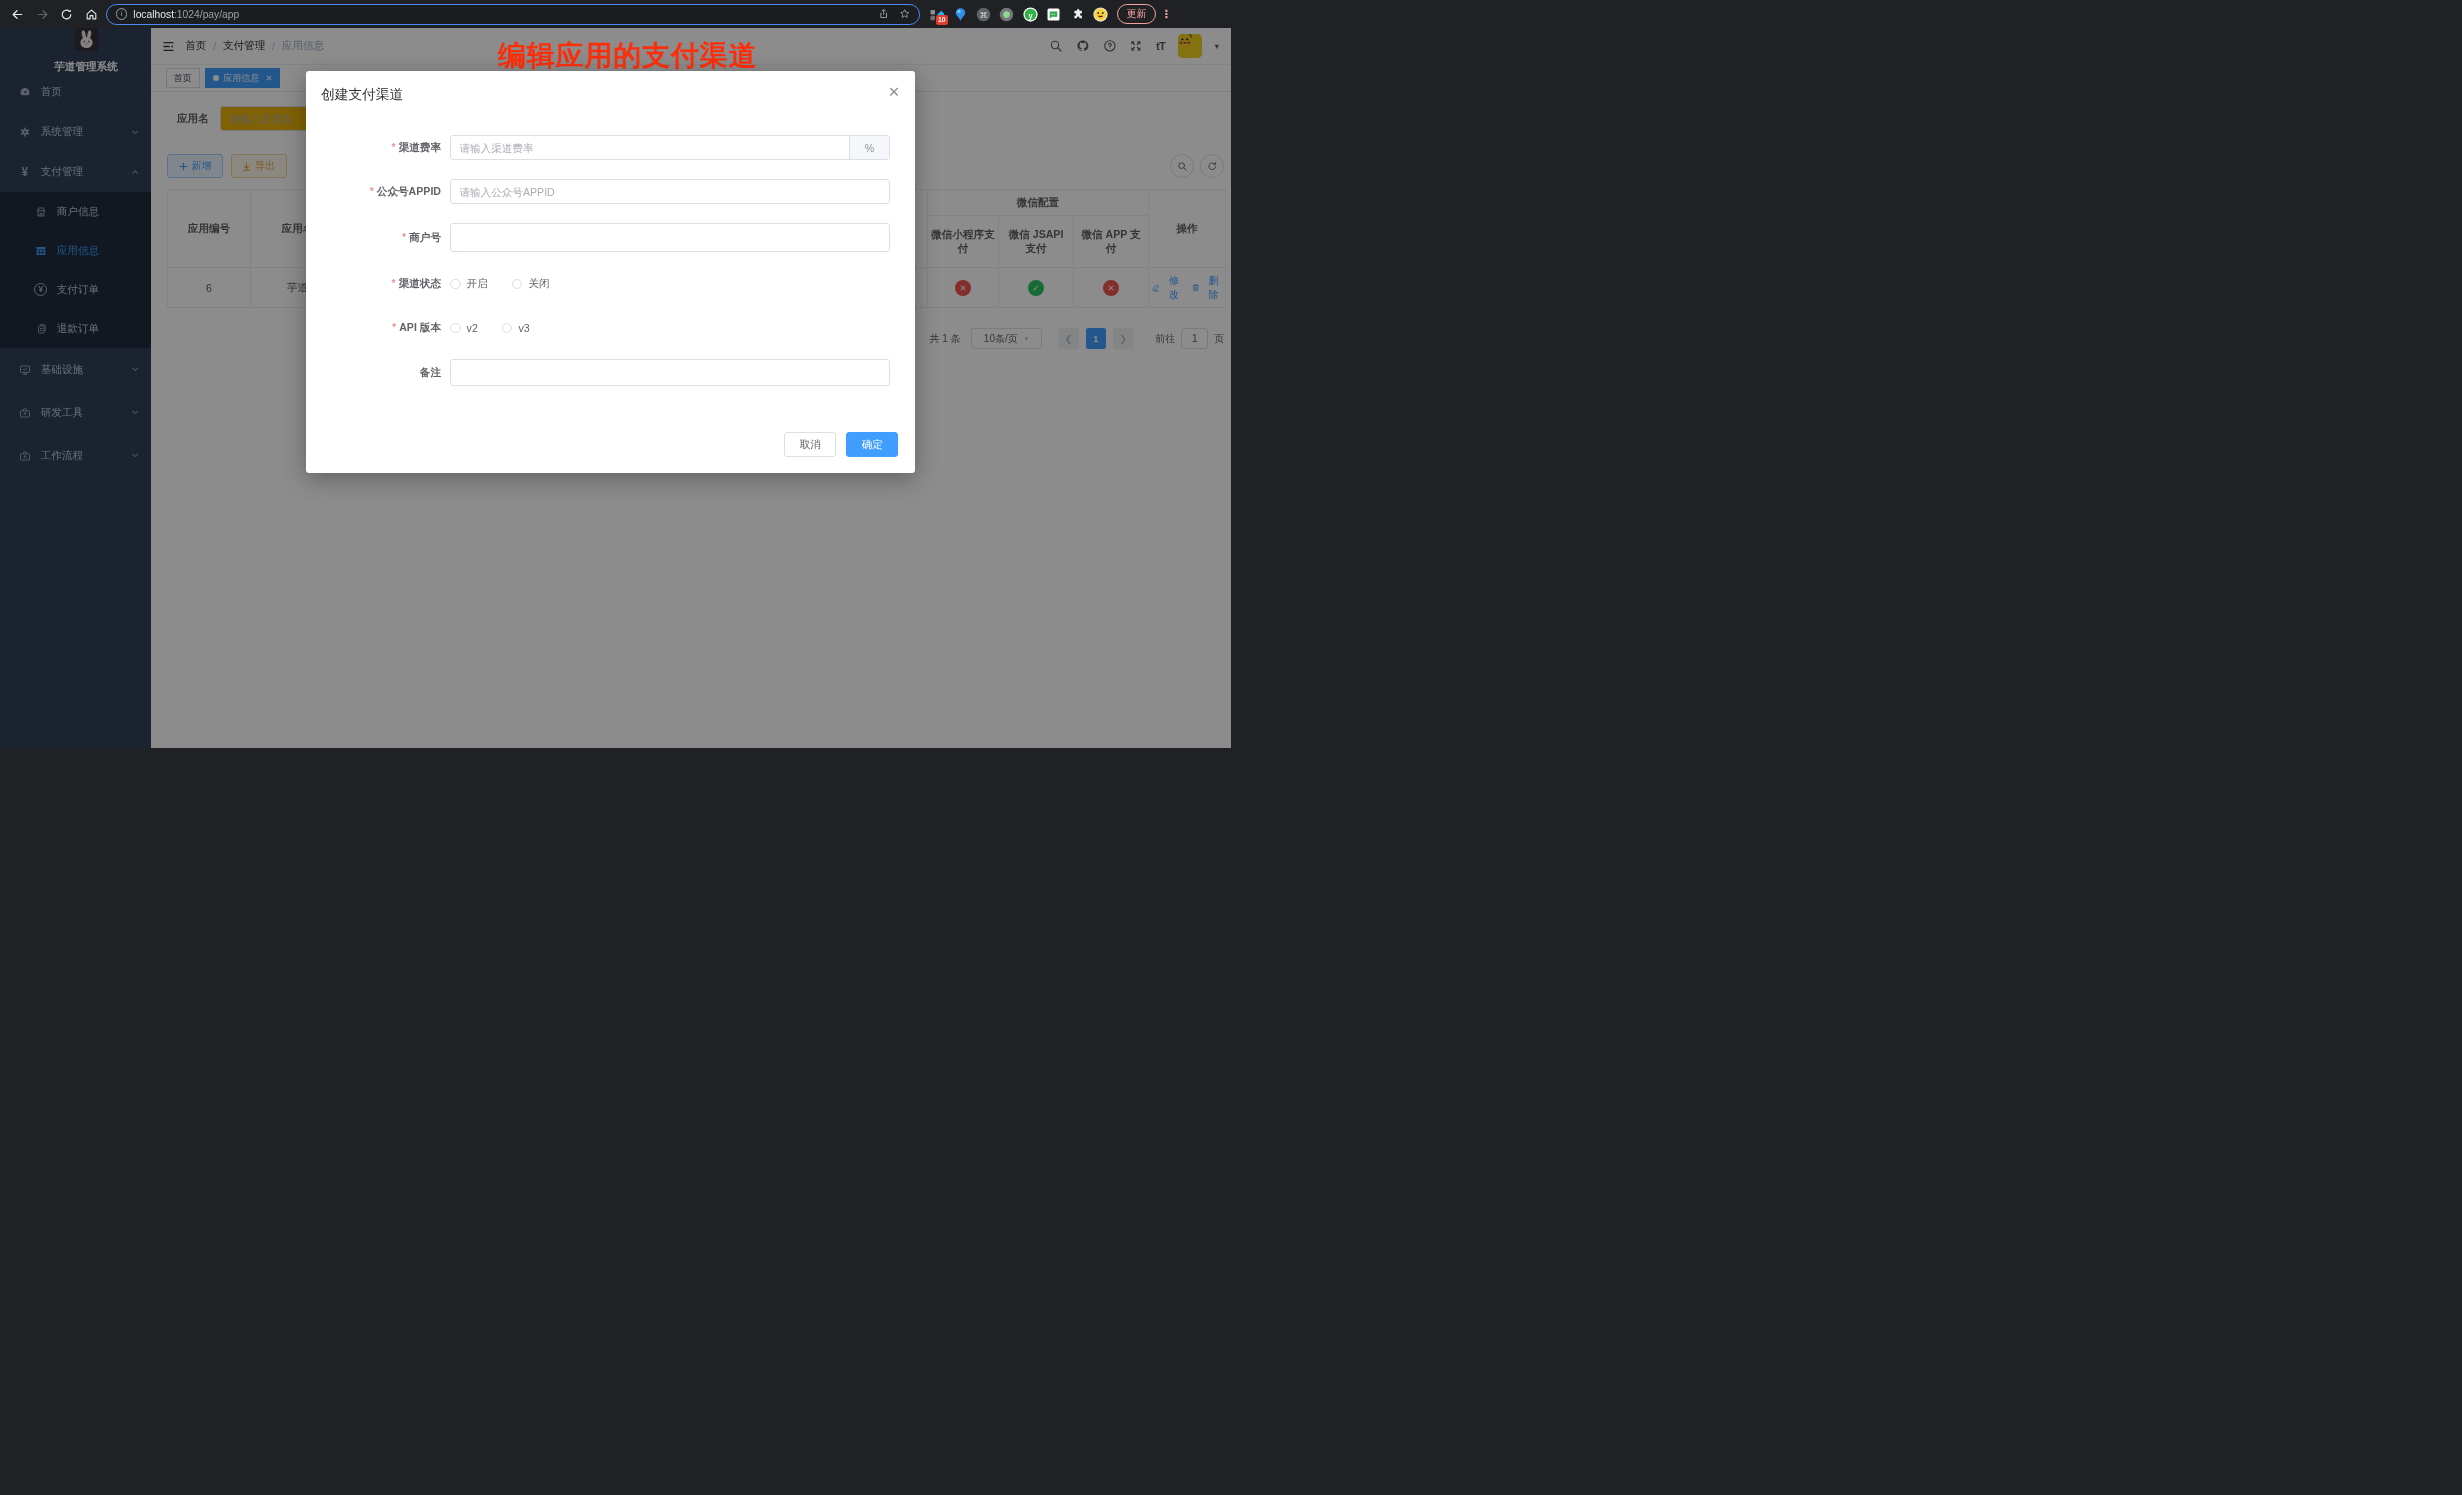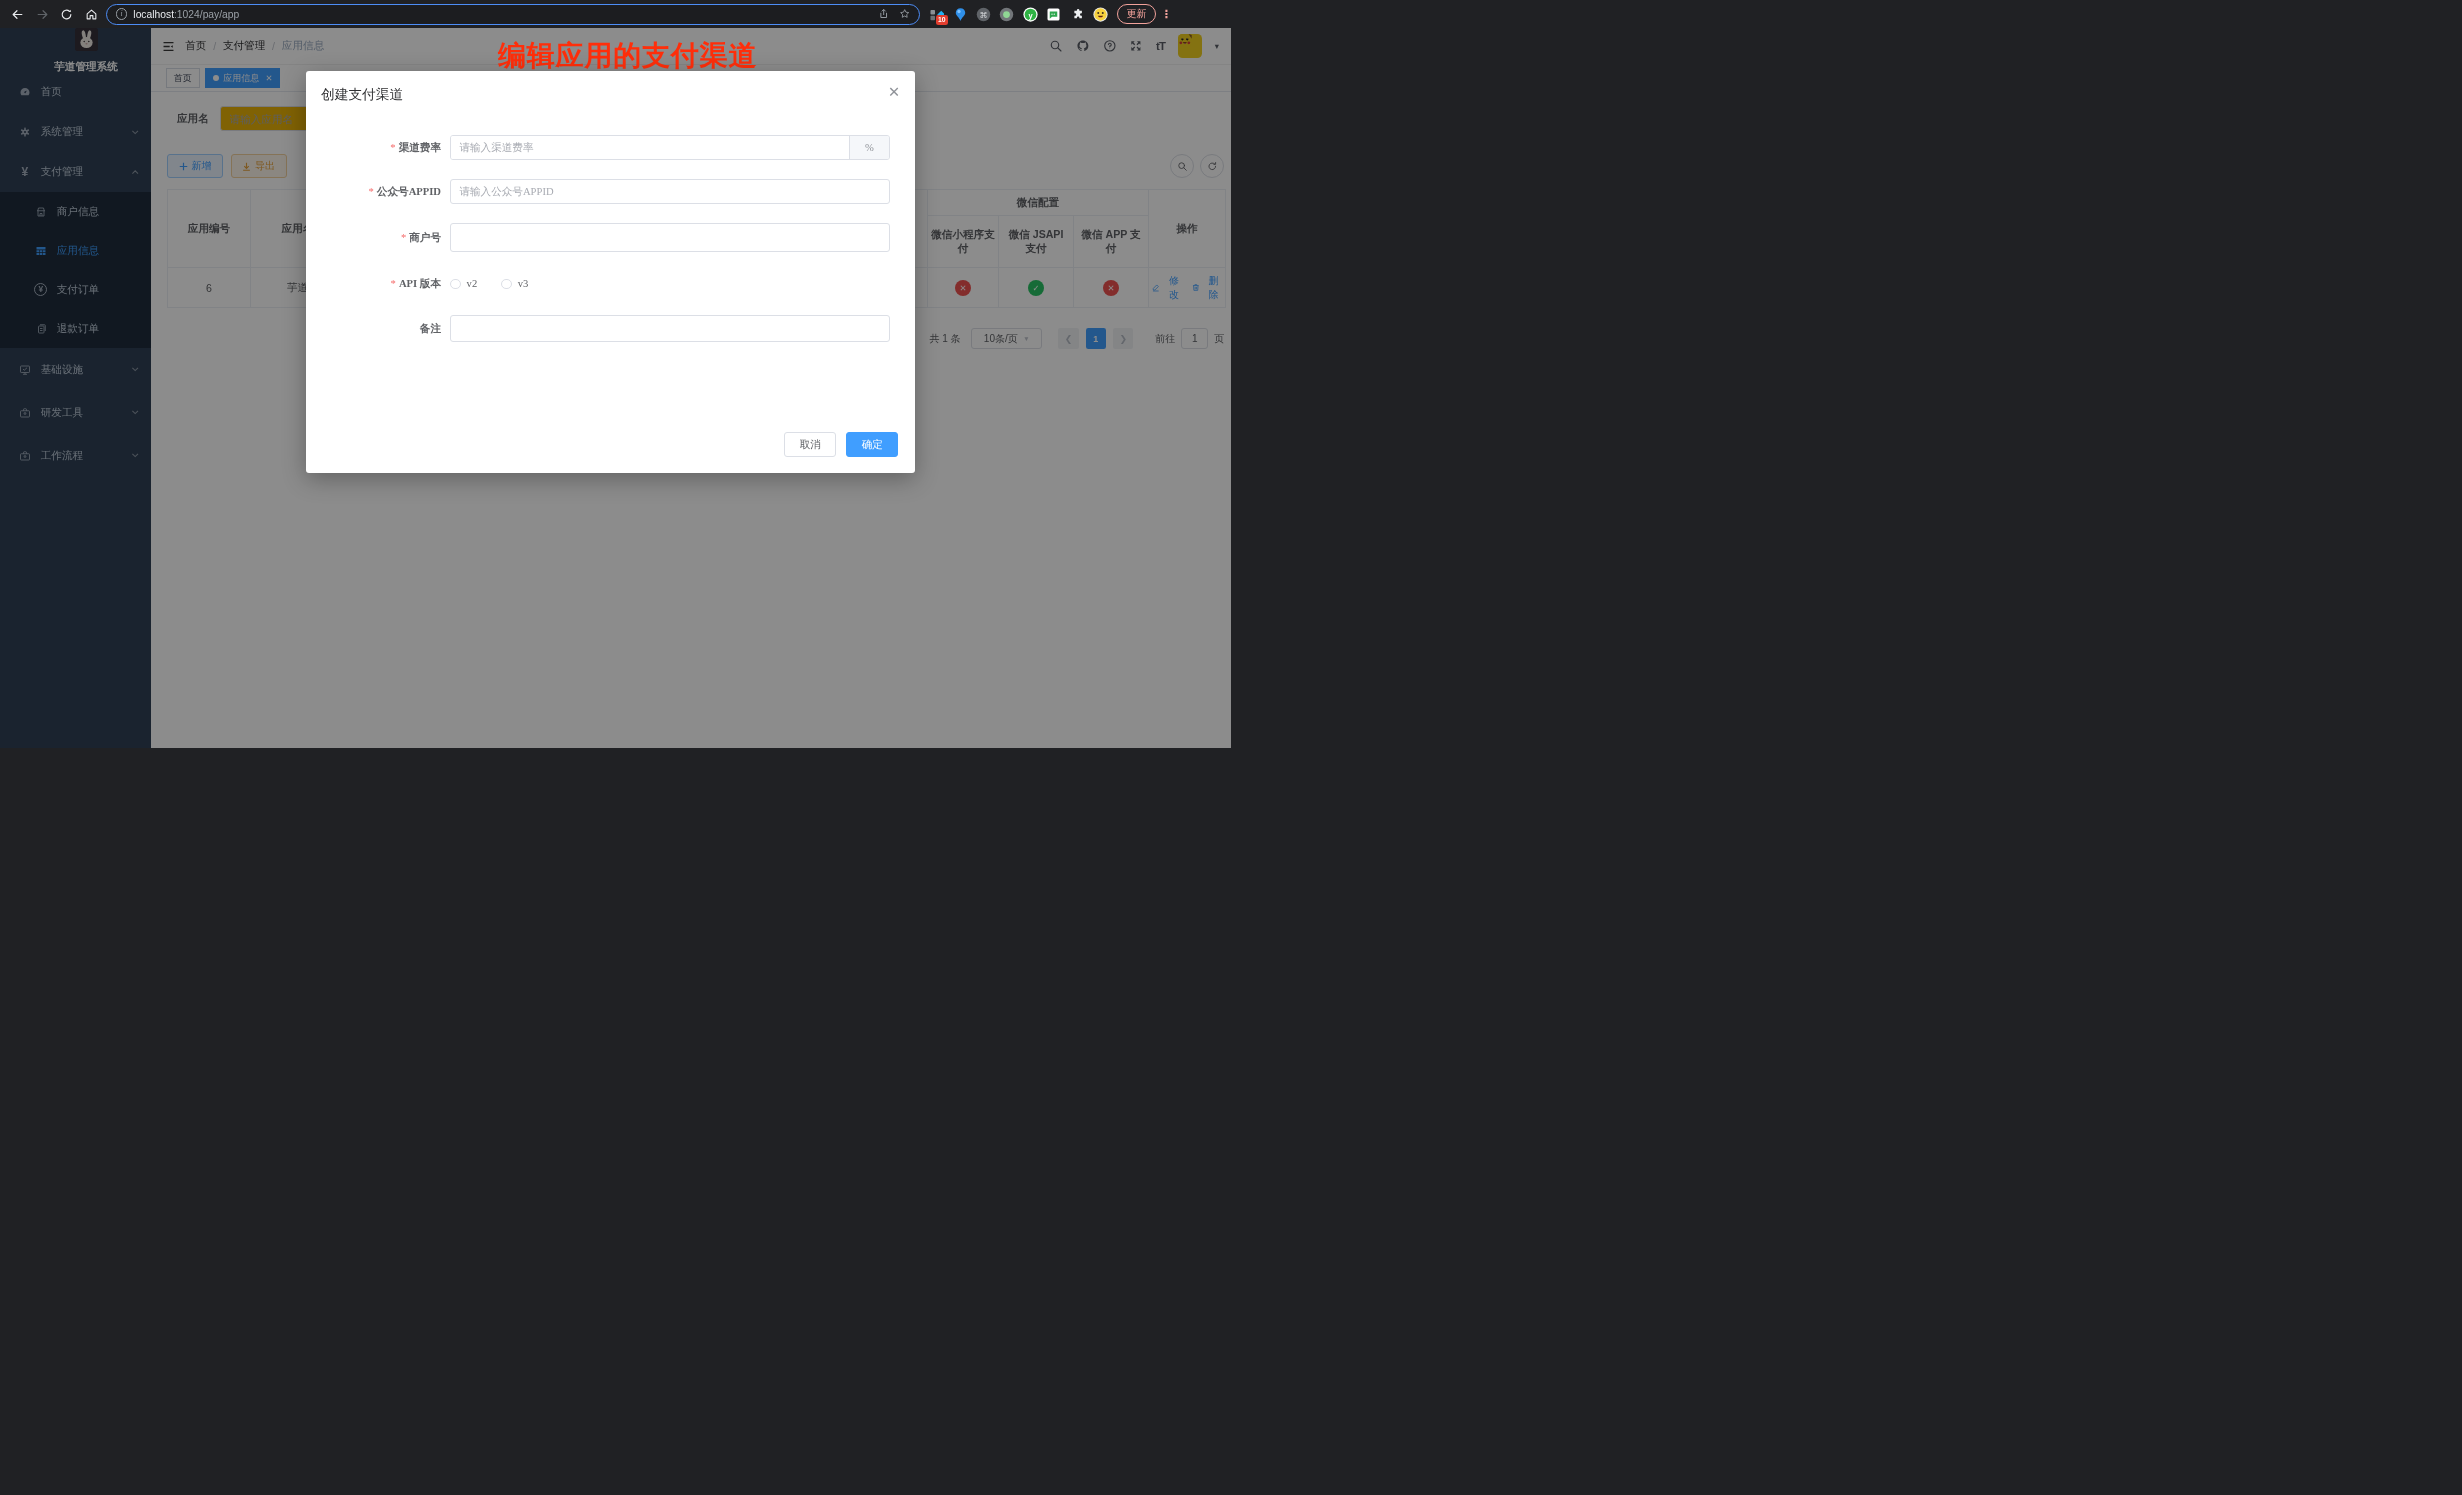--- a/index.html
+++ b/index.html
@@ -112,21 +112,21 @@
 
   
   .overlay { position:absolute; left:0; top:28px; right:0; bottom:0; background:rgba(0,0,0,.45); z-index:50; }
   .annotation { position:absolute; left:498px; top:37px; z-index:60; font-size:28px; font-weight:900; letter-spacing:0.8px; white-space:nowrap; }
 
   .modal { position:absolute; left:306px; top:71px; width:609px; height:402px; background:#fff; border-radius:3px; box-shadow:0 6px 23px rgba(0,0,0,.3); z-index:70; }
   .modal-header { padding:14.4px 15px 0 15px; position:relative; }
   .modal-title { font-size:13.7px; color:#303133; line-height:19px; }
   .modal-close { position:absolute; right:15px; top:13.7px; color:#909399; font-size:14.4px; line-height:1; cursor:pointer; }
   .modal-body { padding:31px 16.7px 0 0; }
-  .m-row { display:flex; margin-bottom:19px;font-family:Liberation Serif, serif; }
+  .m-row { display:flex; margin-bottom:19px; }
   .m-label { width:144px; flex:0 0 auto; text-align:right; padding-right:9px; font-size:10.6px; font-weight:bold; color:#606266; line-height:25px; white-space:nowrap; }
   .req { color:#f56c6c; margin-right:3px; font-weight:normal; }
   .m-field { width:440px; }
   .m-input { width:100%; height:25px; border:0.8px solid #dcdfe6; border-radius:3px; padding:0 8.4px; font-size:10.6px; color:#606266; outline:none; font-family:inherit; }
   .m-input::placeholder { color:#a8abb2; }
   .input-group { display:flex; width:100%; height:25px; border:0.8px solid #dcdfe6; border-radius:3px; overflow:hidden; }
   .input-group input { flex:1 1 auto; border:none; outline:none; padding:0 8.4px; font-size:10.6px; color:#606266; min-width:0; font-family:inherit; }
   .input-group input::placeholder { color:#a8abb2; }
   .ig-suffix { flex:0 0 40px; background:#f5f7fa; border-left:0.8px solid #dcdfe6; color:#909399; display:flex; align-items:center; justify-content:center; font-size:10.6px; }
   .radio-row { display:flex; align-items:center; height:25px; }
@@ -578,20 +578,33 @@
       <div class="m-row">
         <div class="m-label"><span class="req">*</span><span>公众号APPID</span></div>
         <div class="m-field"><input class="m-input" placeholder="请输入公众号APPID" style=""></div>
       </div>
 
       <div class="m-row">
         <div class="m-label" style="line-height:29px;"><span class="req">*</span><span>商户号</span></div>
         <div class="m-field"><input class="m-input tall" style=""></div>
       </div>
 
+      <div class="m-row">
+        <div class="m-label"><span class="req">*</span><span>渠道状态</span></div>
+        <div class="m-field radio-row">
+          <span class="radio">
+              <span class="radio-circle"></span>
+              <span>开启</span>
+            </span>
+          <span class="radio">
+              <span class="radio-circle"></span>
+              <span>关闭</span>
+            </span>
+        </div>
+      </div>
 
       <div class="m-row">
         <div class="m-label"><span class="req">*</span><span>API 版本</span></div>
         <div class="m-field radio-row">
           <span class="radio">
               <span class="radio-circle"></span>
               <span>v2</span>
             </span>
           <span class="radio">
               <span class="radio-circle"></span>

